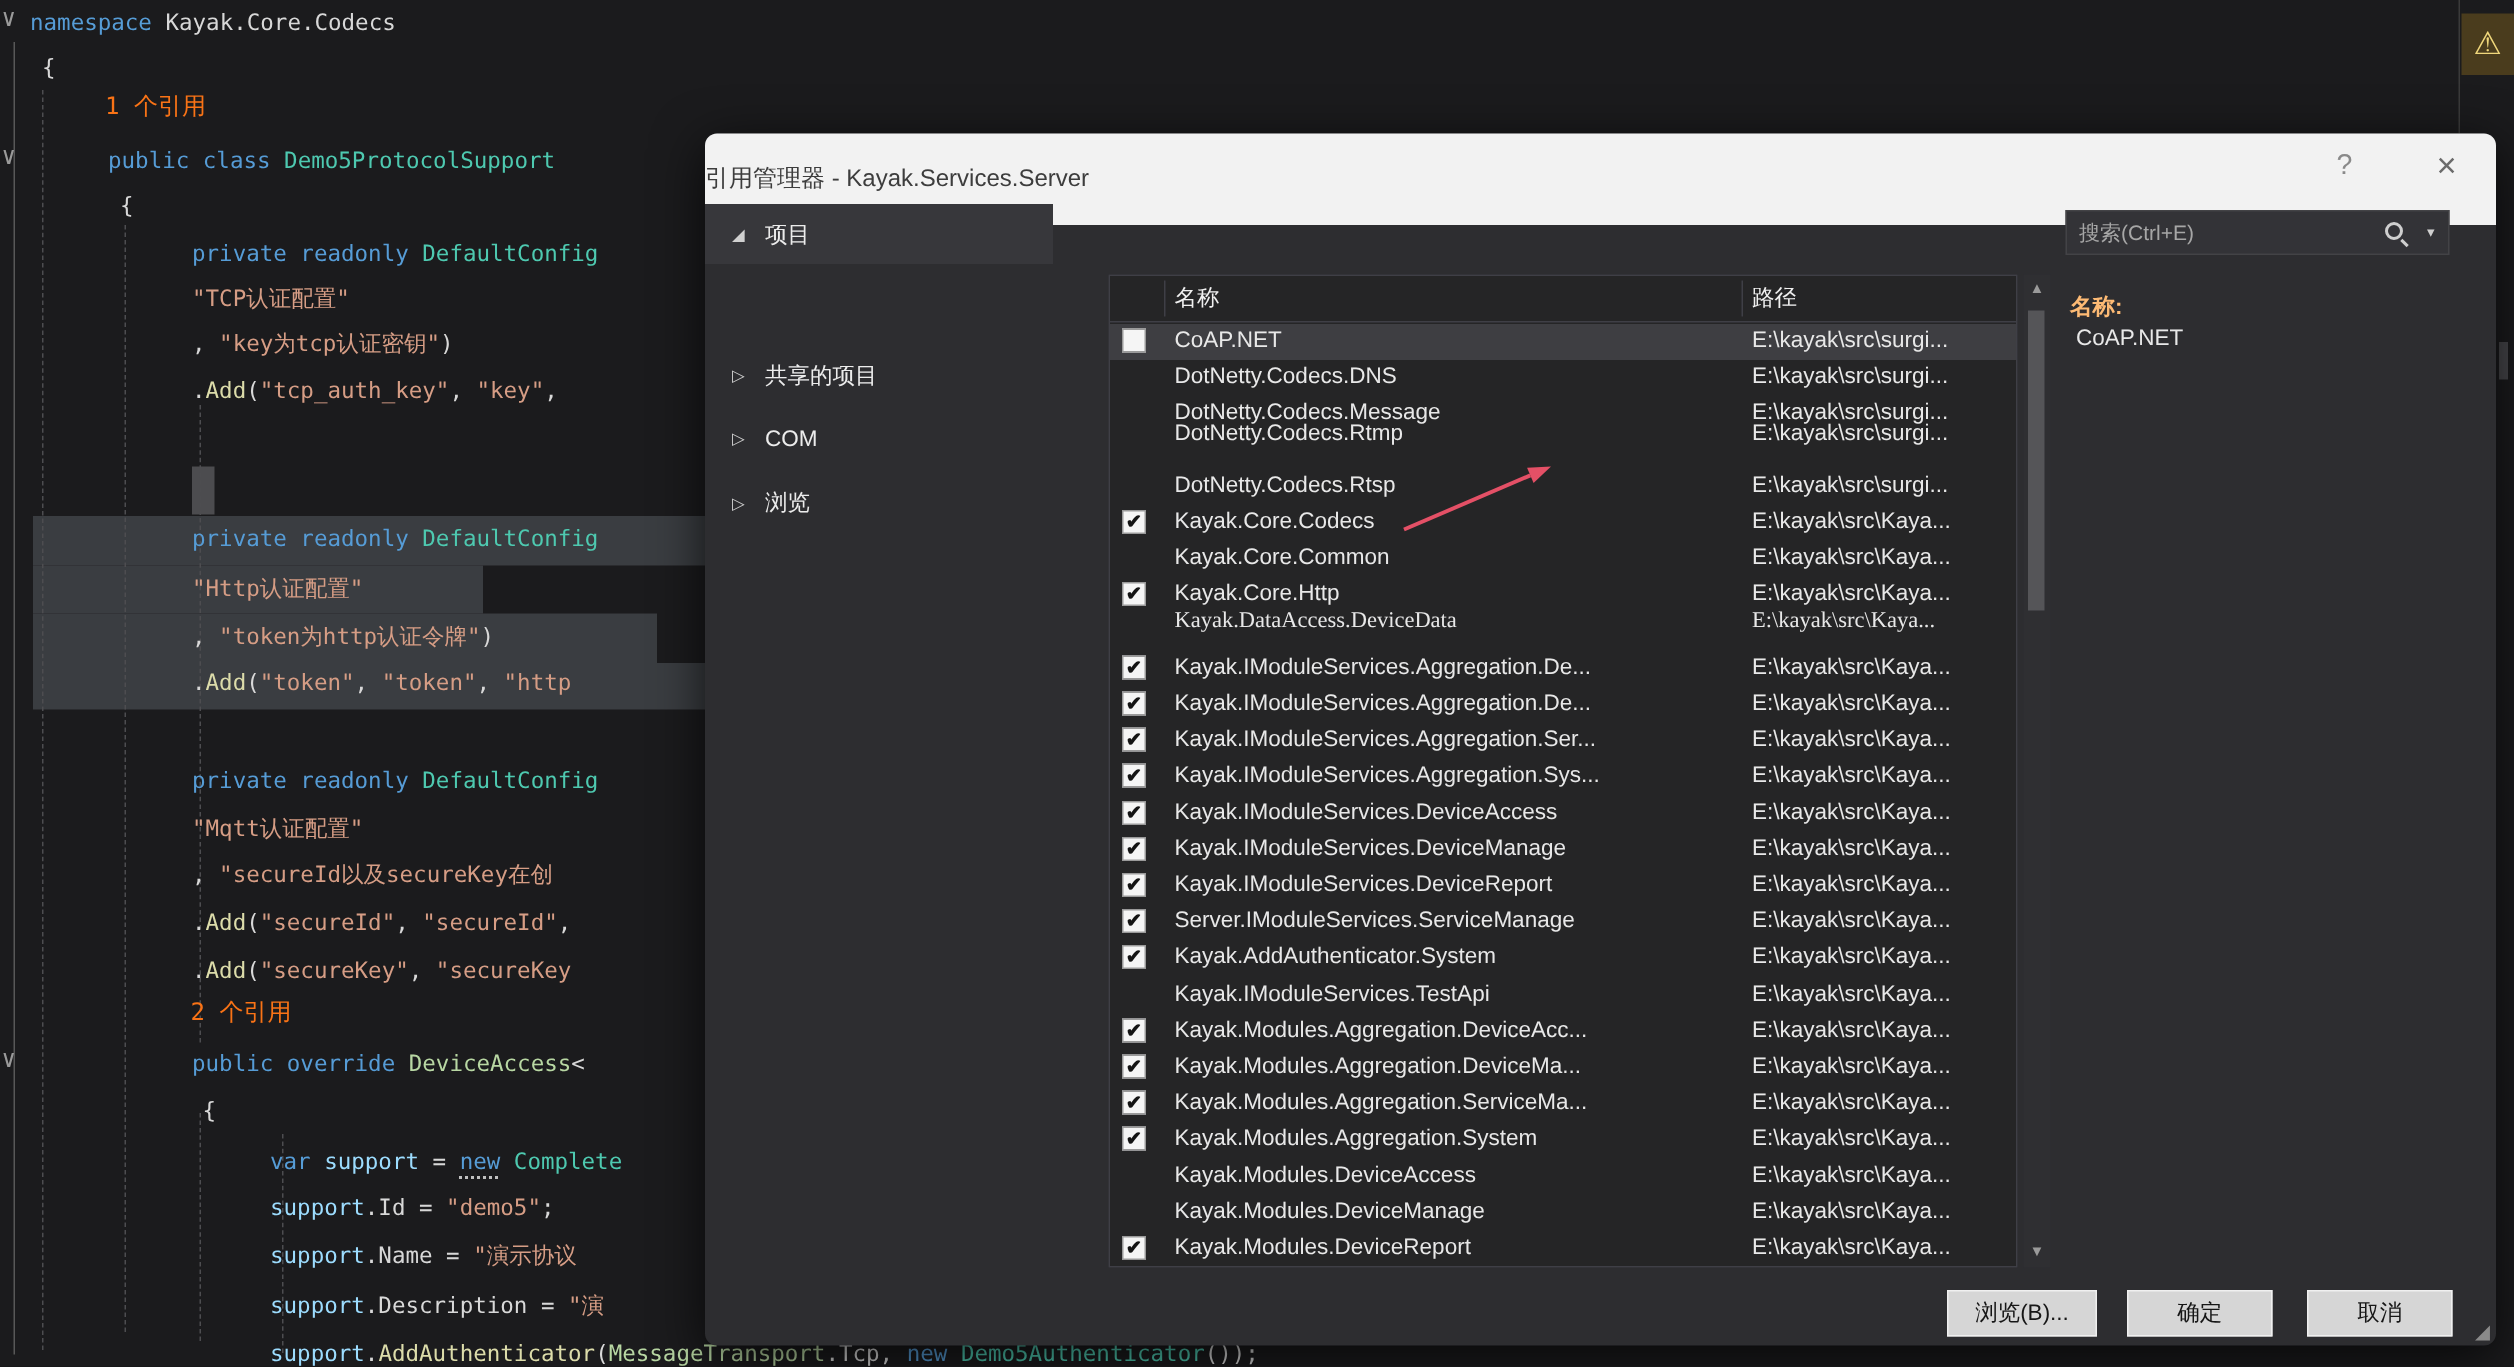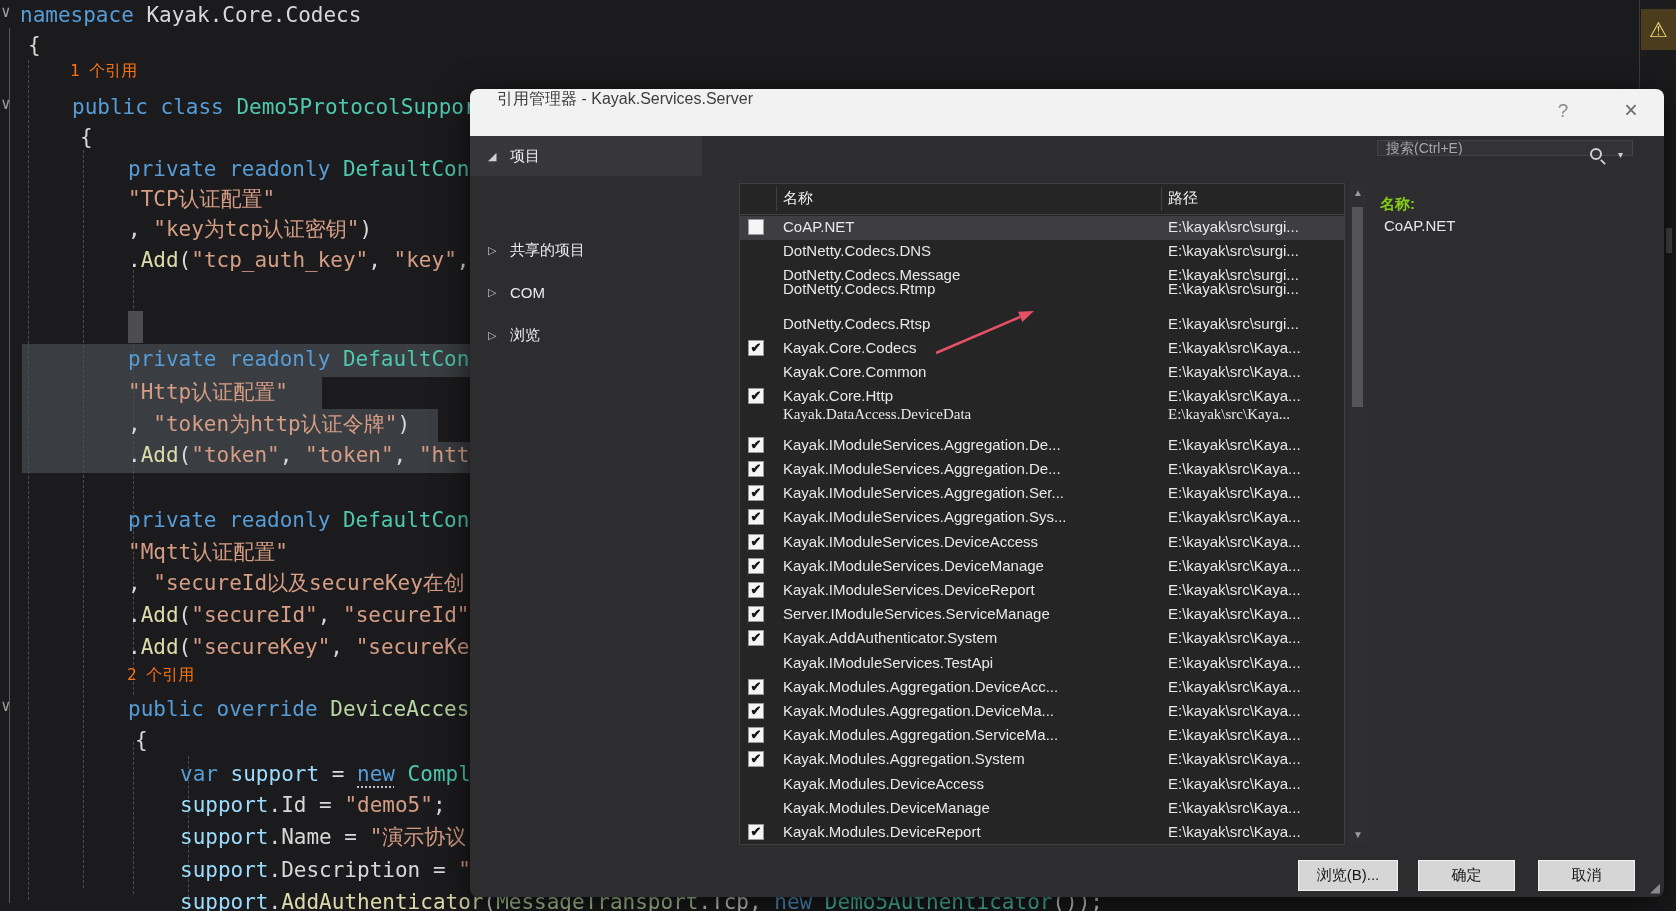--- a/index.html
+++ b/index.html
@@ -7,38 +7,38 @@
          font-family:"Liberation Sans",sans-serif;}
 
   
   #editor{position:absolute;inset:0;z-index:1;}
   .selrect{position:absolute;z-index:1;}
   .guide{position:absolute;width:0;border-left:1px dashed #4d4d50;z-index:1;}
   .guide.solid{border-left:1px solid #585858;}
   .chev{position:absolute;color:#9a9a9a;font-size:16px;z-index:3;line-height:16px;
         font-family:"DejaVu Sans Mono",monospace;}
   .cl{position:absolute;white-space:pre;font-family:"DejaVu Sans Mono",monospace;
-      font-size:21px;line-height:24px;z-index:2;}
+      font-size:15px;line-height:24px;z-index:2;}
   .cl.lens{font-size:16px;line-height:18px;}
   .cl .kw{color:#569cd6}.cl .ty{color:#4ec9b0}.cl .str{color:#d69d85}
   .cl .pl{color:#d8d8d8}.cl .me{color:#dcdcaa}.cl .vr{color:#9cdcfe}
   .cl .it{color:#b8d7a3}.cl .ln{color:#f97316}
   .cl .dots{text-decoration:underline dotted 2px #c0c0c0;text-underline-offset:5px;}
 
   #ed-sep{position:absolute;left:1639px;top:0;width:1px;height:89px;background:#3a3a3a;z-index:2;}
   #warn-badge{position:absolute;left:1641px;top:9px;width:35px;height:41px;z-index:3;
               display:flex;align-items:center;justify-content:center;font-size:21px;}
   #ed-thumb{position:absolute;left:1666px;top:228px;width:6px;height:25px;background:#47474b;z-index:2;}
 
   
   #dlg{position:absolute;left:470px;top:89px;width:1194px;height:808px;background:#2d2d30;
        border-radius:8px;box-shadow:0 8px 34px rgba(0,0,0,.72);z-index:5;font-size:15px;color:#e6e6e6;}
-  #dlg-title{position:absolute;left:0;top:0;right:0;height:47px;background:#f2f2f2;
+  #dlg-title{position:absolute;left:0;top:0;right:0;height:61px;background:#f2f2f2;
              border-radius:8px 8px 0 0;color:#3d3d3d;font-size:16px;
-             display:flex;align-items:flex-start;padding-left:27px;box-sizing:border-box;}
+             display:flex;align-items:center;box-sizing:border-box;}
   .titlebtn{position:absolute;top:0;height:43px;width:34px;display:flex;align-items:center;
             justify-content:center;color:#8a8a8a;font-size:19px;}
   #dlg-help{left:1076px;}
   #dlg-close{left:1144px;color:#6b6b6b;font-size:23px;}
 
   
   #nav{position:absolute;left:0;top:43px;width:232px;bottom:0;}
   .nav-row{position:absolute;left:0;width:232px;display:flex;align-items:center;box-sizing:border-box;}
   .nav-glyph{width:22px;color:#d0d0d0;font-size:11px;flex:0 0 22px;}
   .nav-label{color:#ececec;}
@@ -57,30 +57,30 @@
       border:1px solid #9a9a9a;box-sizing:border-box;font-size:13px;line-height:14px;
       text-align:center;color:#141414;font-weight:bold;}
 
   
   #lsb{position:absolute;left:879px;top:94px;width:18px;height:662px;background:#2f2f32;}
   .sb-arrow{position:absolute;left:0;width:18px;height:16px;text-align:center;font-size:10px;
             color:#9a9a9a;line-height:16px;}
   #lsb-thumb{position:absolute;left:3px;top:24px;width:11px;height:200px;background:#555558;}
 
   
-  #search-box{position:absolute;left:907px;top:51px;width:256px;height:16px;background:#333337;
+  #search-box{position:absolute;left:907px;top:51px;width:256px;height:30px;background:#333337;
               border:1px solid #434346;box-sizing:border-box;}
   #search-box input{position:absolute;inset:0;background:transparent;border:none;outline:none;
               color:#dcdcdc;font-size:14px;padding:0 48px 0 8px;font-family:"Liberation Sans",sans-serif;}
   #search-box input::placeholder{color:#a6a6a6;opacity:1;}
   .mag{position:absolute;right:30px;top:7px;width:8px;height:8px;border:2px solid #cfcfcf;border-radius:50%;}
   .mag::after{content:"";position:absolute;width:2px;height:6px;background:#cfcfcf;
               transform:rotate(-45deg);left:10px;top:9px;}
   .search-caret{position:absolute;right:9px;top:8px;color:#cfcfcf;font-size:10px;}
-  #det-label{position:absolute;left:910px;top:106px;font-weight:bold;color:#84cc16;}
+  #det-label{position:absolute;left:910px;top:106px;font-weight:bold;color:#fdba74;}
   #det-value{position:absolute;left:914px;top:128px;color:#e8e8e8;}
 
   
   .btn{position:absolute;top:771px;height:31px;background:#d6d6d6;border:1px solid #f0f0f0;
        box-sizing:border-box;color:#161616;font-size:15px;display:flex;align-items:center;
        justify-content:center;font-family:"Liberation Sans",sans-serif;}
   #btn-browse{left:828px;width:100px;}
   #btn-ok{left:948px;width:97px;}
   #btn-cancel{left:1068px;width:97px;}
   #grip{position:absolute;right:4px;bottom:2px;color:#8a8a8a;font-size:13px;}

